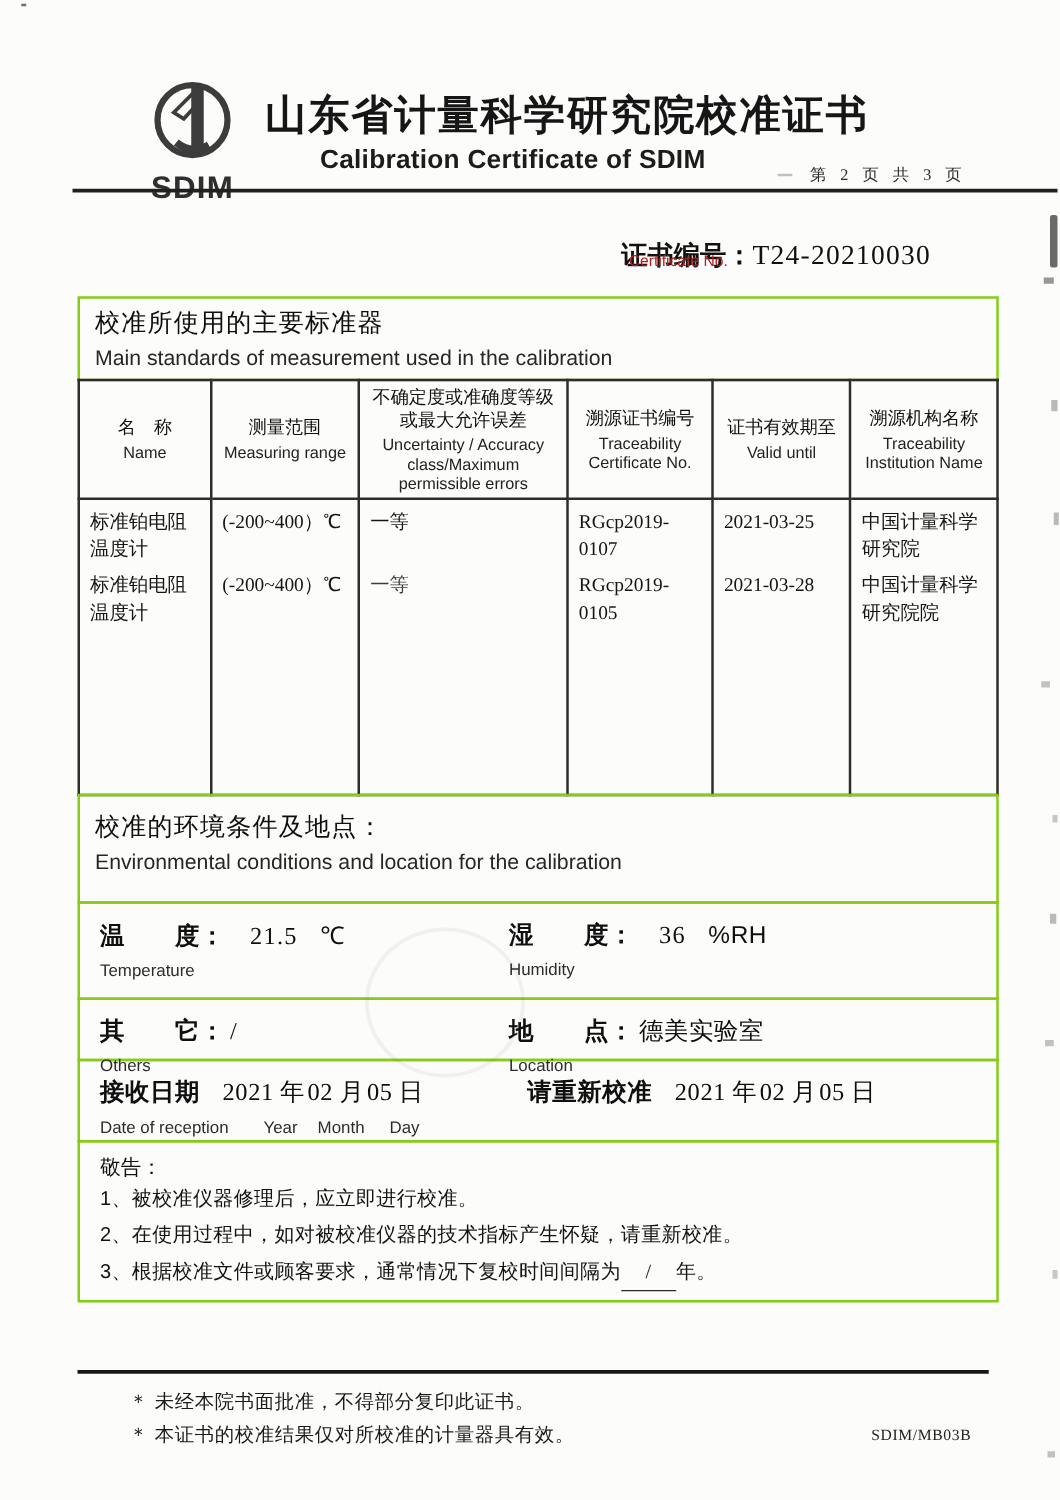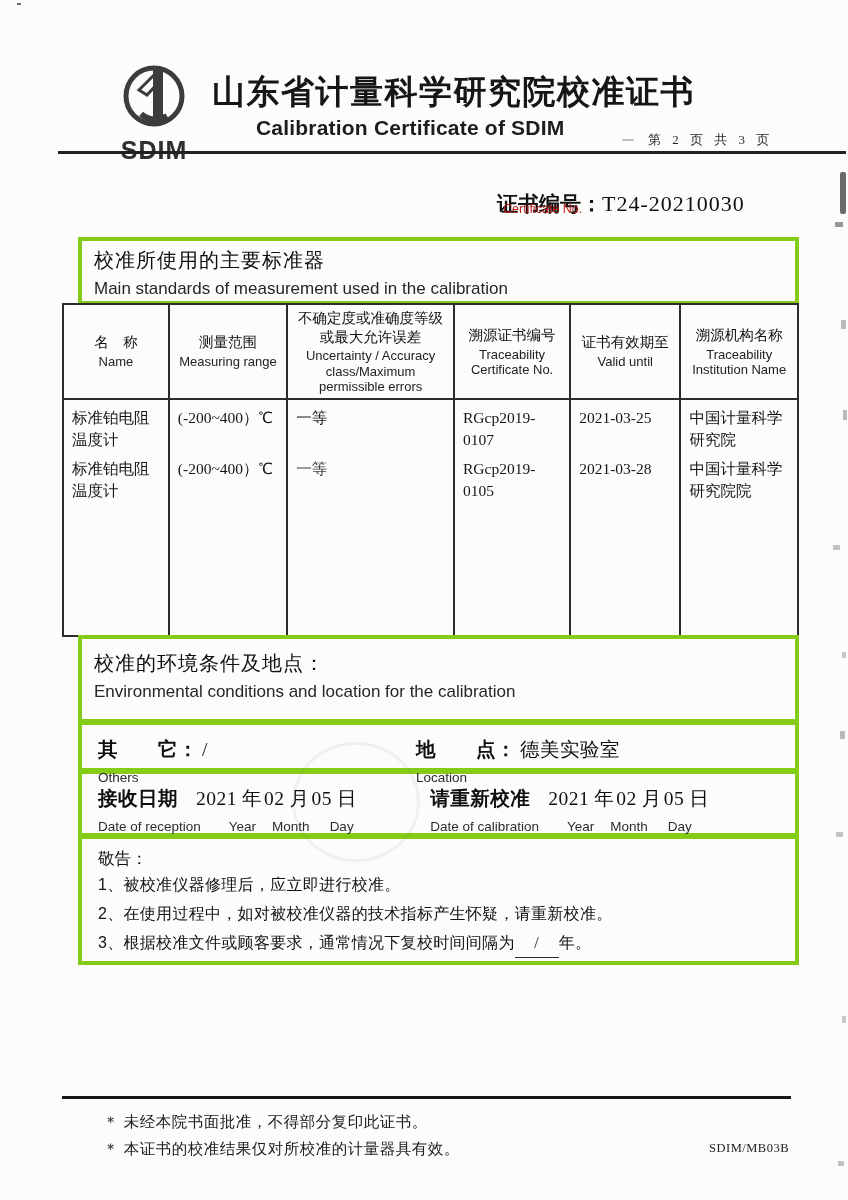--- a/index.html
+++ b/index.html
@@ -23,21 +23,21 @@
   }
   .page-info { position:absolute; left:648px; top:131px; font-size:13px; letter-spacing:4px; color:#2a2a2a; font-family:"Liberation Serif", serif; }
   .header-rule { position:absolute; left:58px; top:151px; width:788px; height:3px; background:#202020; }
   .cert-row { position:absolute; left:497px; top:164px; white-space:nowrap;margin-top:26px; }
   .cert-label { font-size:21px; font-weight:600; color:#121212; font-family:"Liberation Serif", serif; }
   .cert-value { font-size:22px; color:#101010; font-family:"Liberation Serif", serif; letter-spacing:1px; }
   .cert-sub { position:absolute; left:503px; top:202px; font-size:12.5px; color:#b91c1c; }
 
   
   .main { position:absolute; left:62px; top:237px; width:737px; }
-  .box { border:4px solid #84cc16; background:transparent;margin-left:16px; }
+  .box { border:2px solid #84cc16; background:transparent; }
   .stacked { margin-top:-2px; }
 
   .sec-a { height:68px; padding:6px 12px 0 12px; }
   .sec-title-cn { font-size:20px; color:#0e0e0e; letter-spacing:1px; font-weight:500; }
   .sec-title-en { font-size:17px; color:#262626; margin-top:5px; }
 
   table.std { width:100%; border-collapse:collapse; table-layout:fixed; margin-top:-2px; }
   table.std th, table.std td { border:2px solid #2d2d2d; }
   table.std th { height:95px; font-weight:400; text-align:center; vertical-align:middle; padding:2px 3px; }
   .th-cn { font-size:14.5px; color:#111; line-height:1.3; }
@@ -70,21 +70,21 @@
 
   .sec-f { height:130px; padding:9px 16px 16px 16px; }
   .notice-title { font-size:16.5px; color:#101010; font-weight:500; }
   .notice-item { font-size:16px; color:#131313; line-height:29px; letter-spacing:0.3px; }
   .blank-slot { display:inline-block; min-width:44px; text-align:center; border-bottom:1.5px solid #2a2a2a; font-family:"Liberation Serif", serif; }
 
   
   .footer-rule { position:absolute; left:62px; top:1096px; width:729px; height:3px; background:#181818; }
   .foot-notes { position:absolute; left:103px; top:1108px; }
   .foot-note { font-size:15.5px; color:#1a1a1a; line-height:27px; letter-spacing:0.5px; }
-  .form-code { position:absolute; left:697px; top:1141px; font-size:12.5px; color:#232323; font-family:"Liberation Serif", serif; letter-spacing:0.5px;margin-left:12px; }
+  .form-code { position:absolute; left:697px; top:1141px; font-size:12.5px; color:#232323; font-family:"Liberation Serif", serif; letter-spacing:0.5px; }
 
   
   .art { position:absolute; pointer-events:none; }
   .smudge-ring { left:292px; top:742px; width:128px; height:120px; border:3px solid rgba(90,90,90,0.07); border-radius:50%; }
   .m1 { left:17px; top:3px; width:4px; height:2px; background:#6f6f6f; }
   .m2 { left:840px; top:172px; width:6px; height:42px; background:#3a3a3a; opacity:0.75; border-radius:2px; }
   .m3 { left:835px; top:222px; width:8px; height:5px; background:#555; opacity:0.6; }
   .m4 { left:841px; top:320px; width:5px; height:9px; background:#777; opacity:0.5; }
   .m5 { left:843px; top:410px; width:4px; height:10px; background:#777; opacity:0.5; }
   .m6 { left:833px; top:545px; width:7px; height:5px; background:#888; opacity:0.5; }
@@ -192,20 +192,34 @@
           </td>
         </tr>
       </tbody>
     </table>
 
     <div class="box stacked sec-b">
       <div class="sec-title-cn">校准的环境条件及地点：</div>
       <div class="sec-title-en">Environmental conditions and location for the calibration</div>
     </div>
 
+    <div class="box stacked env-row row-c">
+      <div class="env-cell env-left">
+        <div class="cn-line">
+          <span>温　　度：</span><span class="val">21.5</span><span class="unit">℃</span>
+        </div>
+        <div class="en-line">Temperature</div>
+      </div>
+      <div class="env-cell env-right">
+        <div class="cn-line">
+          <span>湿　　度：</span><span class="val">36</span><span class="unit">%RH</span>
+        </div>
+        <div class="en-line">Humidity</div>
+      </div>
+    </div>
 
     <div class="box stacked env-row row-d">
       <div class="env-cell env-left">
         <div class="cn-line">
           <span>其　　它：</span><span class="val" style="margin-left:4px;">/</span>
         </div>
         <div class="en-line">Others</div>
       </div>
       <div class="env-cell env-right">
         <div class="cn-line">
@@ -220,23 +234,20 @@
         <div class="cn-line">
           <span>接收日期</span><span class="date-num y">2021</span><span class="date-unit">年</span><span class="date-num">02</span><span class="date-unit">月</span><span class="date-num">05</span><span class="date-unit">日</span>
         </div>
         <div class="en-line">
           <span>Date of reception</span><span class="en-unit-y">Year</span><span class="en-unit-m">Month</span><span class="en-unit-d">Day</span>
         </div>
       </div>
       <div class="env-cell env-right">
         <div class="cn-line">
           <span>请重新校准</span><span class="date-num y">2021</span><span class="date-unit">年</span><span class="date-num">02</span><span class="date-unit">月</span><span class="date-num">05</span><span class="date-unit">日</span>
-        </div>
-        <div class="en-line">
-          <span>Date of calibration</span><span class="en-unit-y">Year</span><span class="en-unit-m">Month</span><span class="en-unit-d">Day</span>
         </div>
       </div>
     </div>
 
     <div class="box stacked sec-f">
       <div class="notice-title">敬告：</div>
       <div class="notice-item">1、被校准仪器修理后，应立即进行校准。</div>
       <div class="notice-item">2、在使用过程中，如对被校准仪器的技术指标产生怀疑，请重新校准。</div>
       <div class="notice-item">
         <span>3、根据校准文件或顾客要求，通常情况下复校时间间隔为</span><span class="blank-slot">/</span><span>年。</span>

